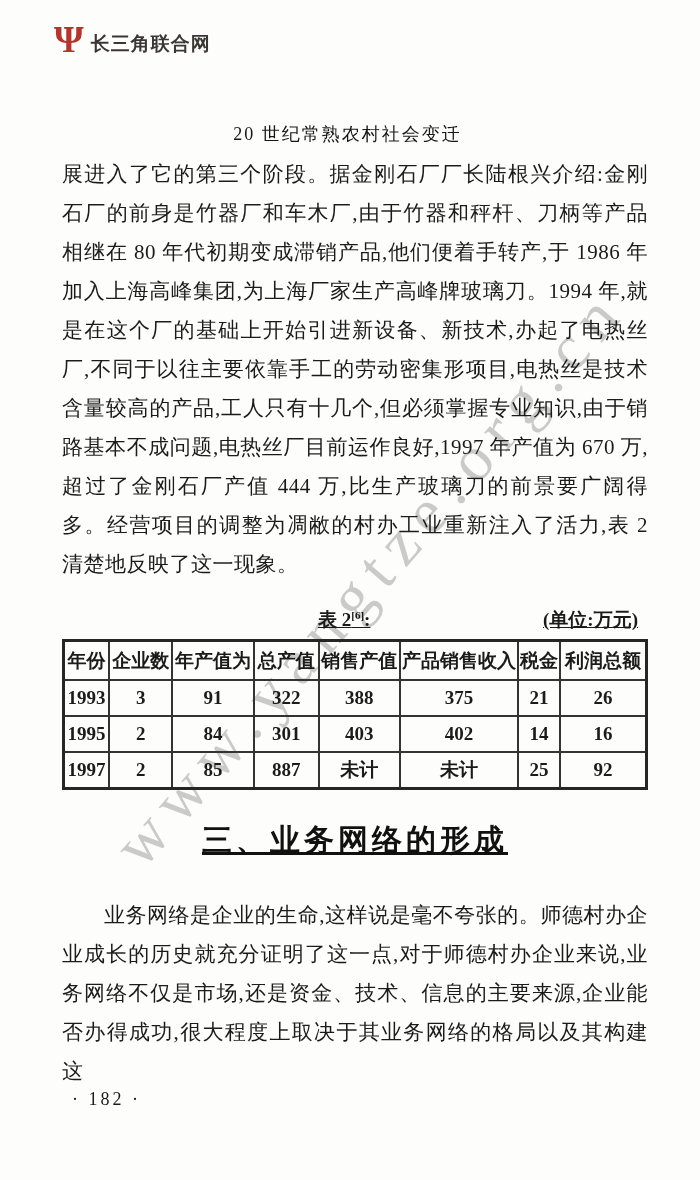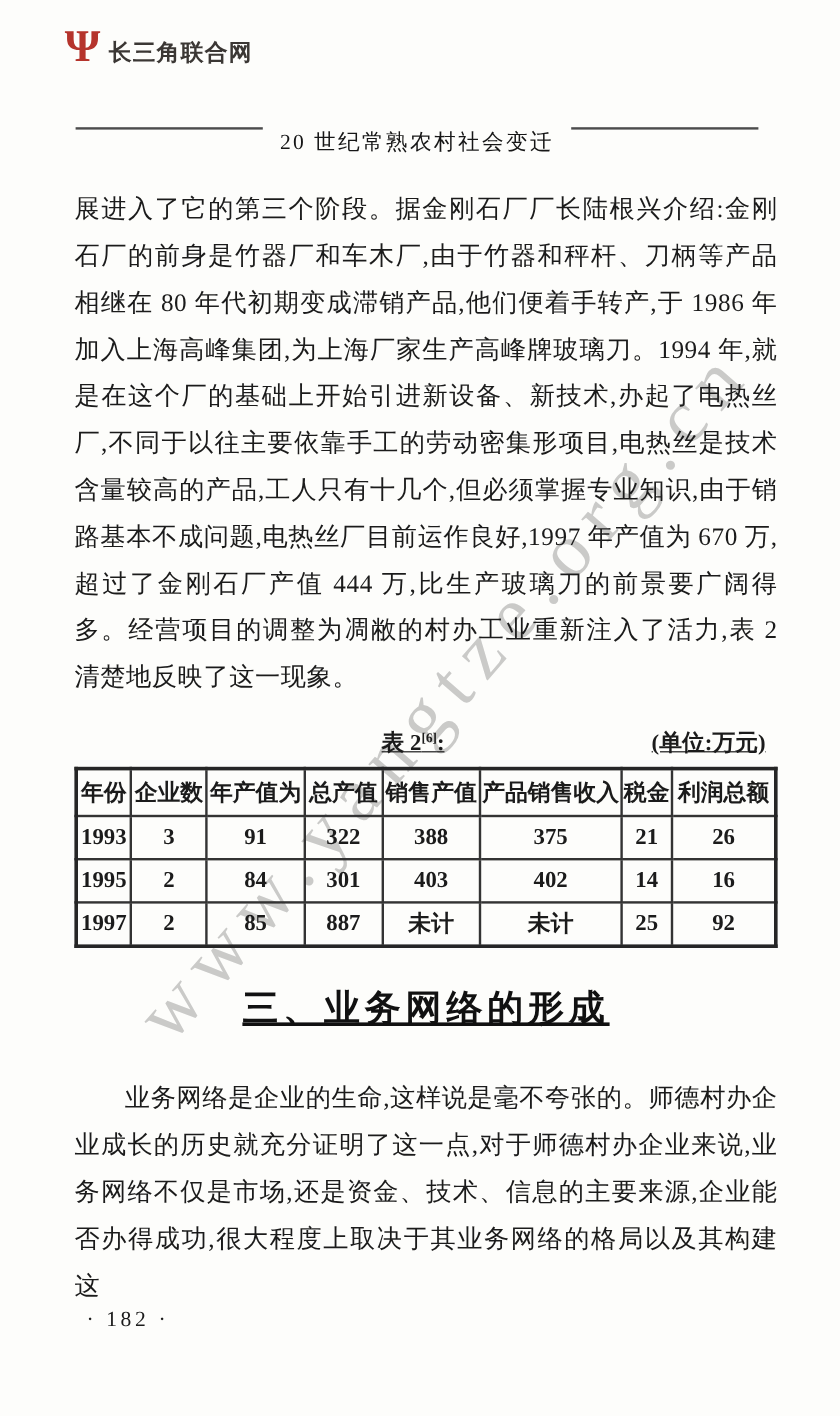--- a/index.html
+++ b/index.html
@@ -57,23 +57,24 @@
     padding-top: 10px;
   }
 
   
   .running-head {
     position: absolute;
     top: 106px;
     left: 63px;
     right: 68px;
     display: flex;
-    align-items: flex-start;
+    align-items: center;
     gap: 14px;
     z-index: 2;
+    flex-direction: column;
   }
   .rule { flex: 1 1 auto; height: 2px; background: #4c4c4c; }
   .running-title {
     font-size: 18px;
     letter-spacing: 2px;
     white-space: nowrap;
     color: #161616;
   }
 
   

